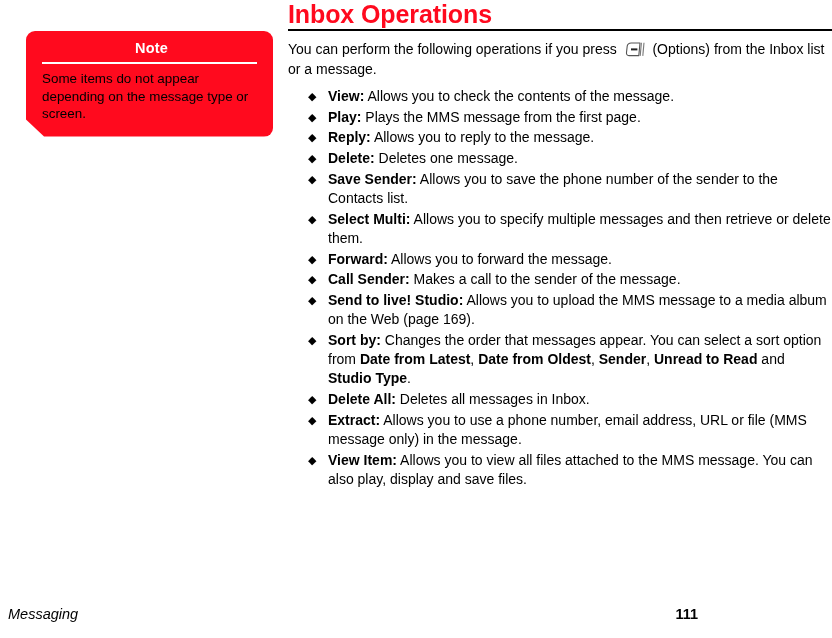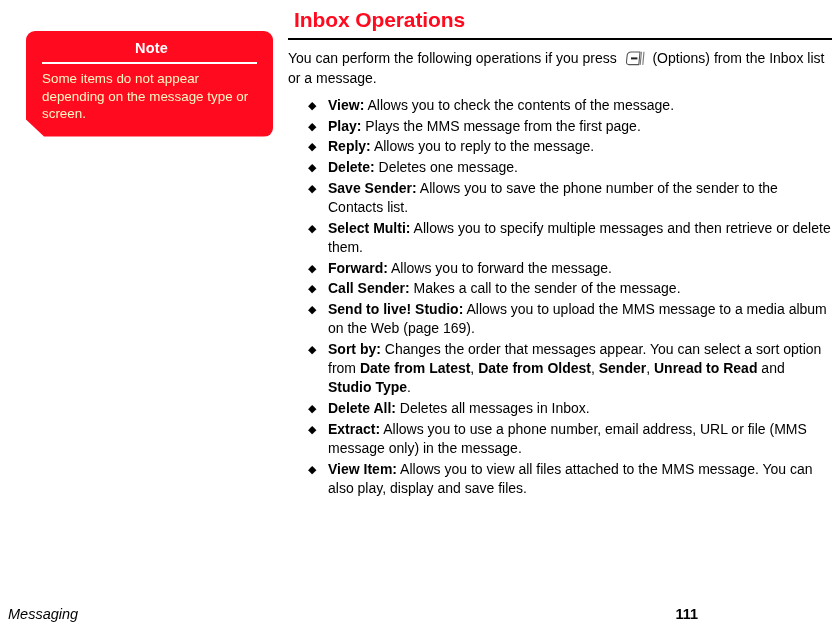--- a/index.html
+++ b/index.html
@@ -55,40 +55,40 @@
     line-height: 17px;
     padding: 2px 0 4px 4px;
     font-family: "Liberation Sans", sans-serif;
   }
   .note-rule {
     height: 2px;
     background: #ffffff;
     margin: 1px 16px 6px 16px;
   }
   .note-body {
-    color: #fef9c3;
+    color: #000000;
     font-size: 13.4px;
     line-height: 17.5px;
     padding: 0 16px 2px 16px;
     font-family: "Liberation Sans", sans-serif;
   }
 
   
   .content-col {
     position: absolute;
     left: 288px;
     top: 0px;
     width: 544px;
   }
   .page-title {
     color: #ff0a1e;
-    font-size: 21px;
+    font-size: 25px;
     font-weight: bold;
     line-height: 24px;
-    margin: 6px;
+    margin: 0;
     padding: 2px 0 0 0;
     letter-spacing: -0.1px;
     font-family: "Liberation Sans", sans-serif;
   }
   .title-rule {
     height: 2px;
     background: #000000;
     margin: 3px 0 9px 0;
     width: 544px;
   }

